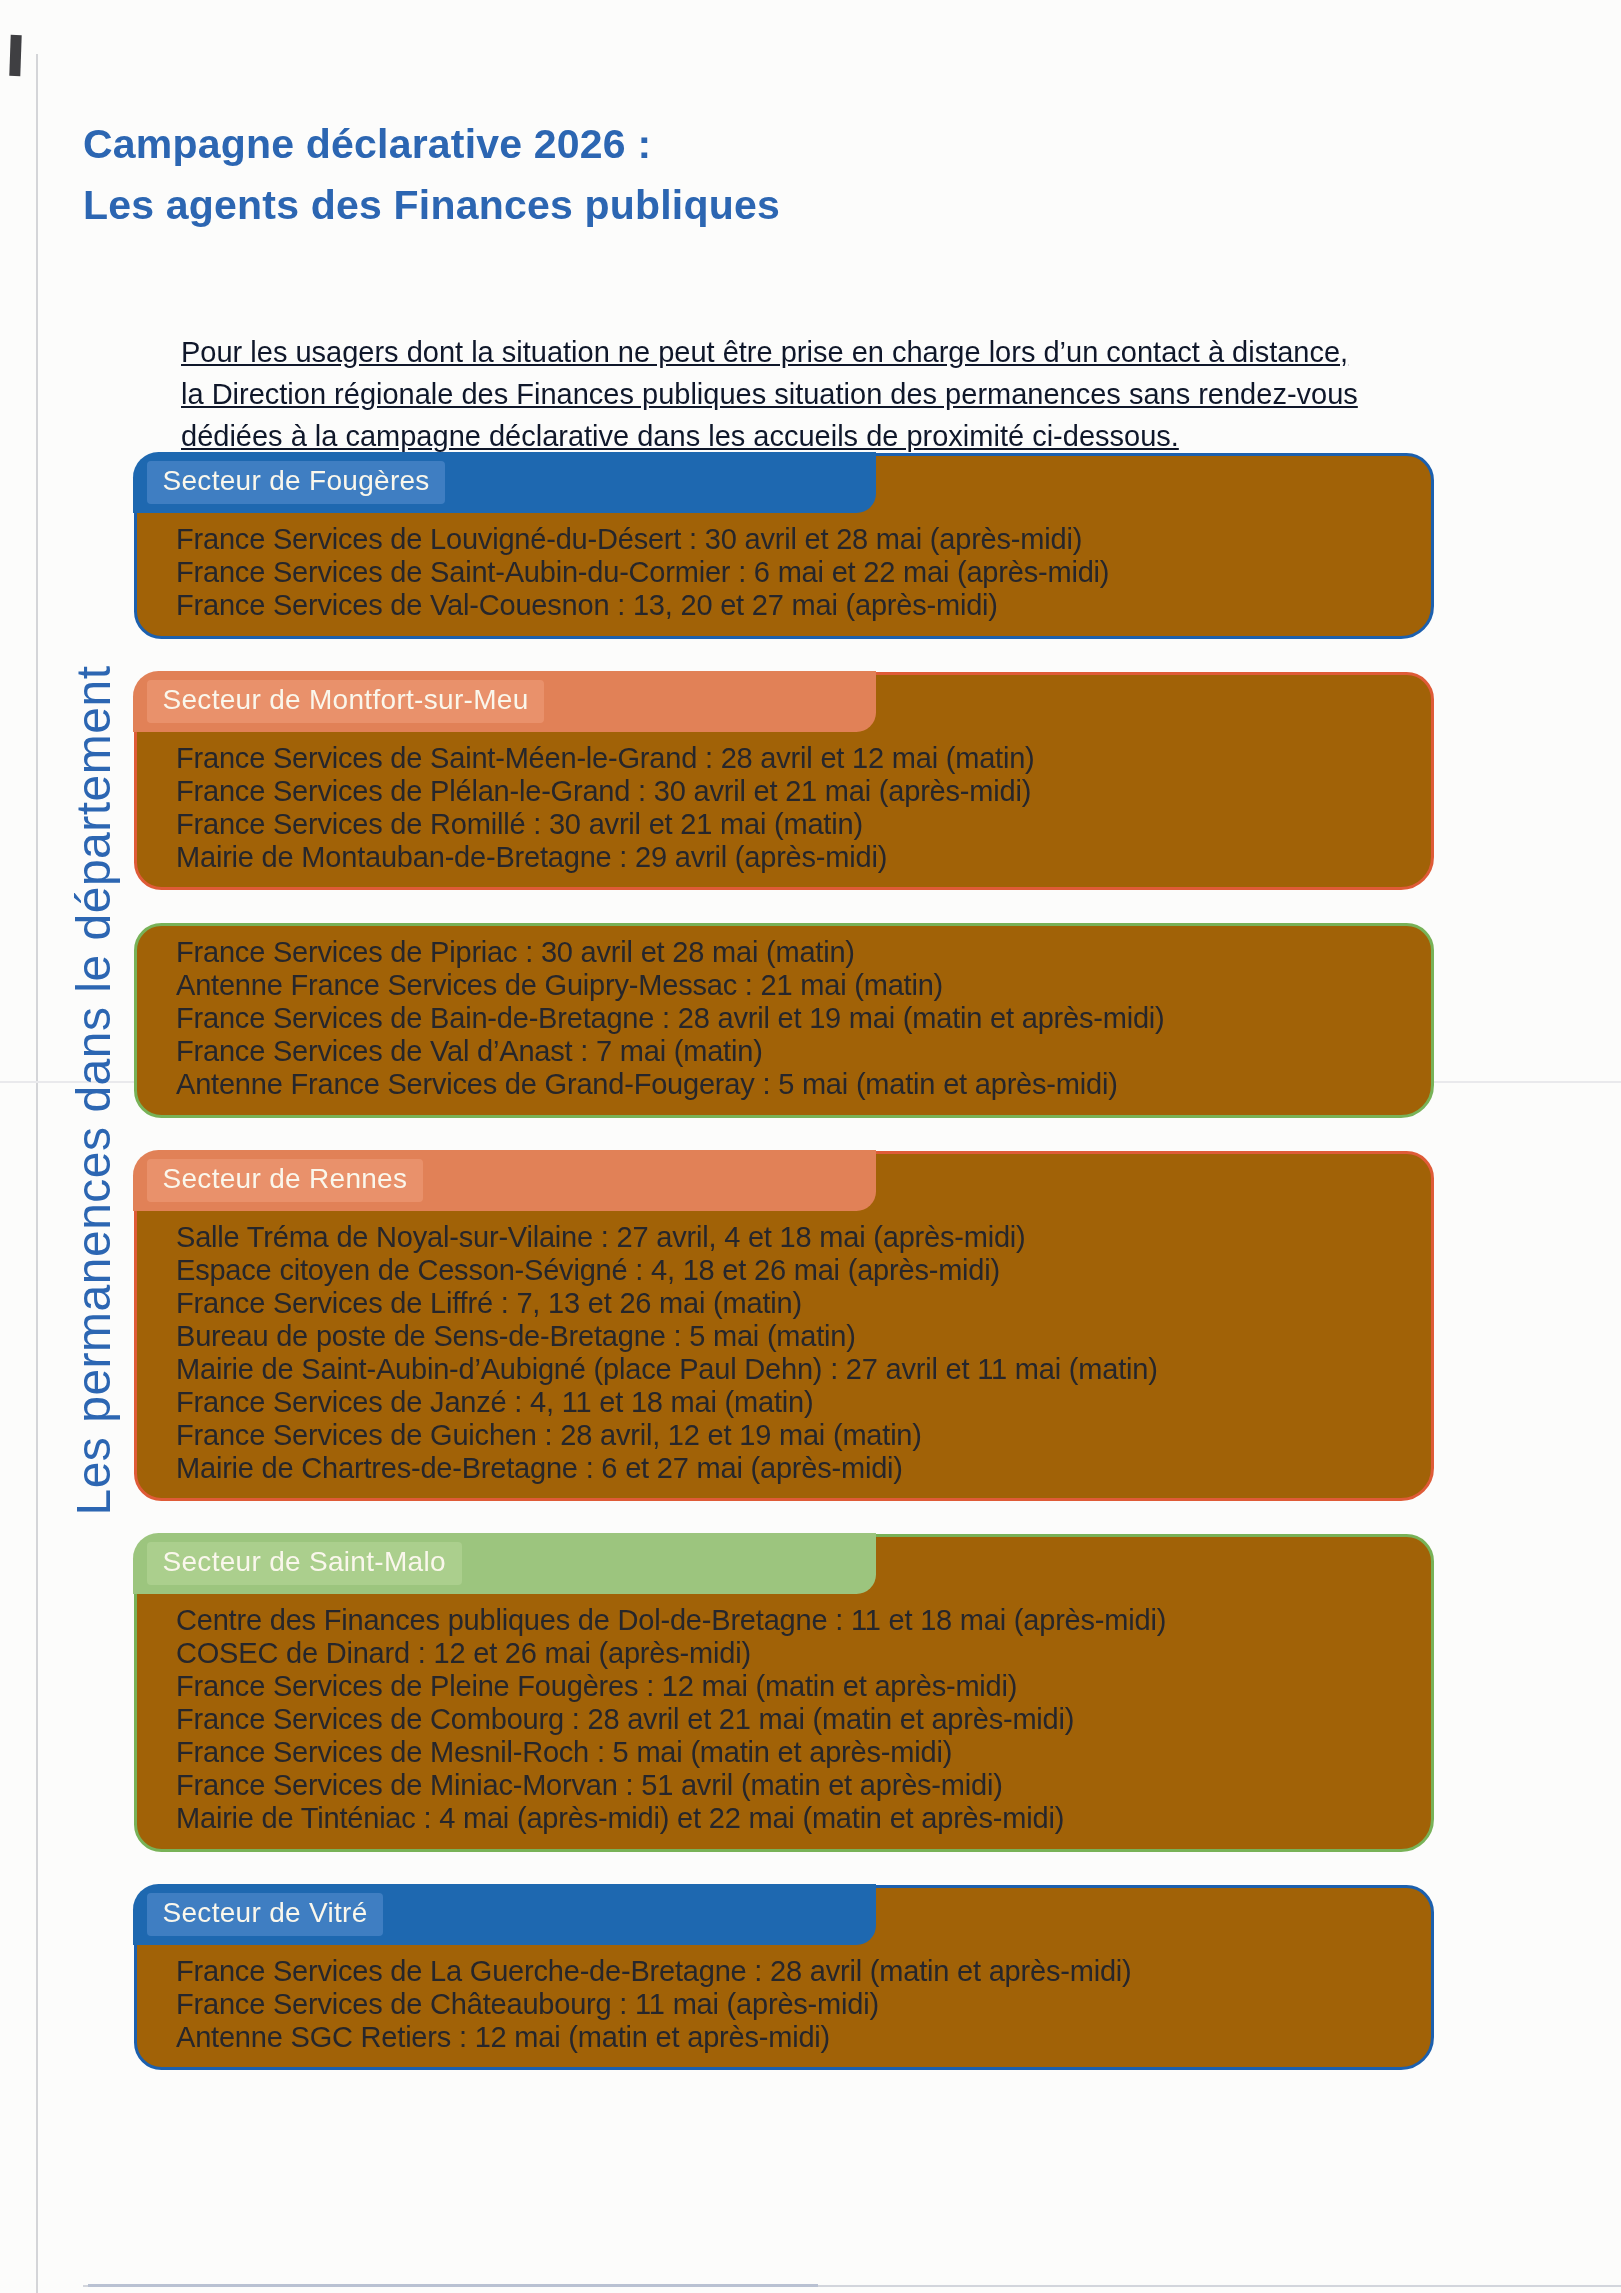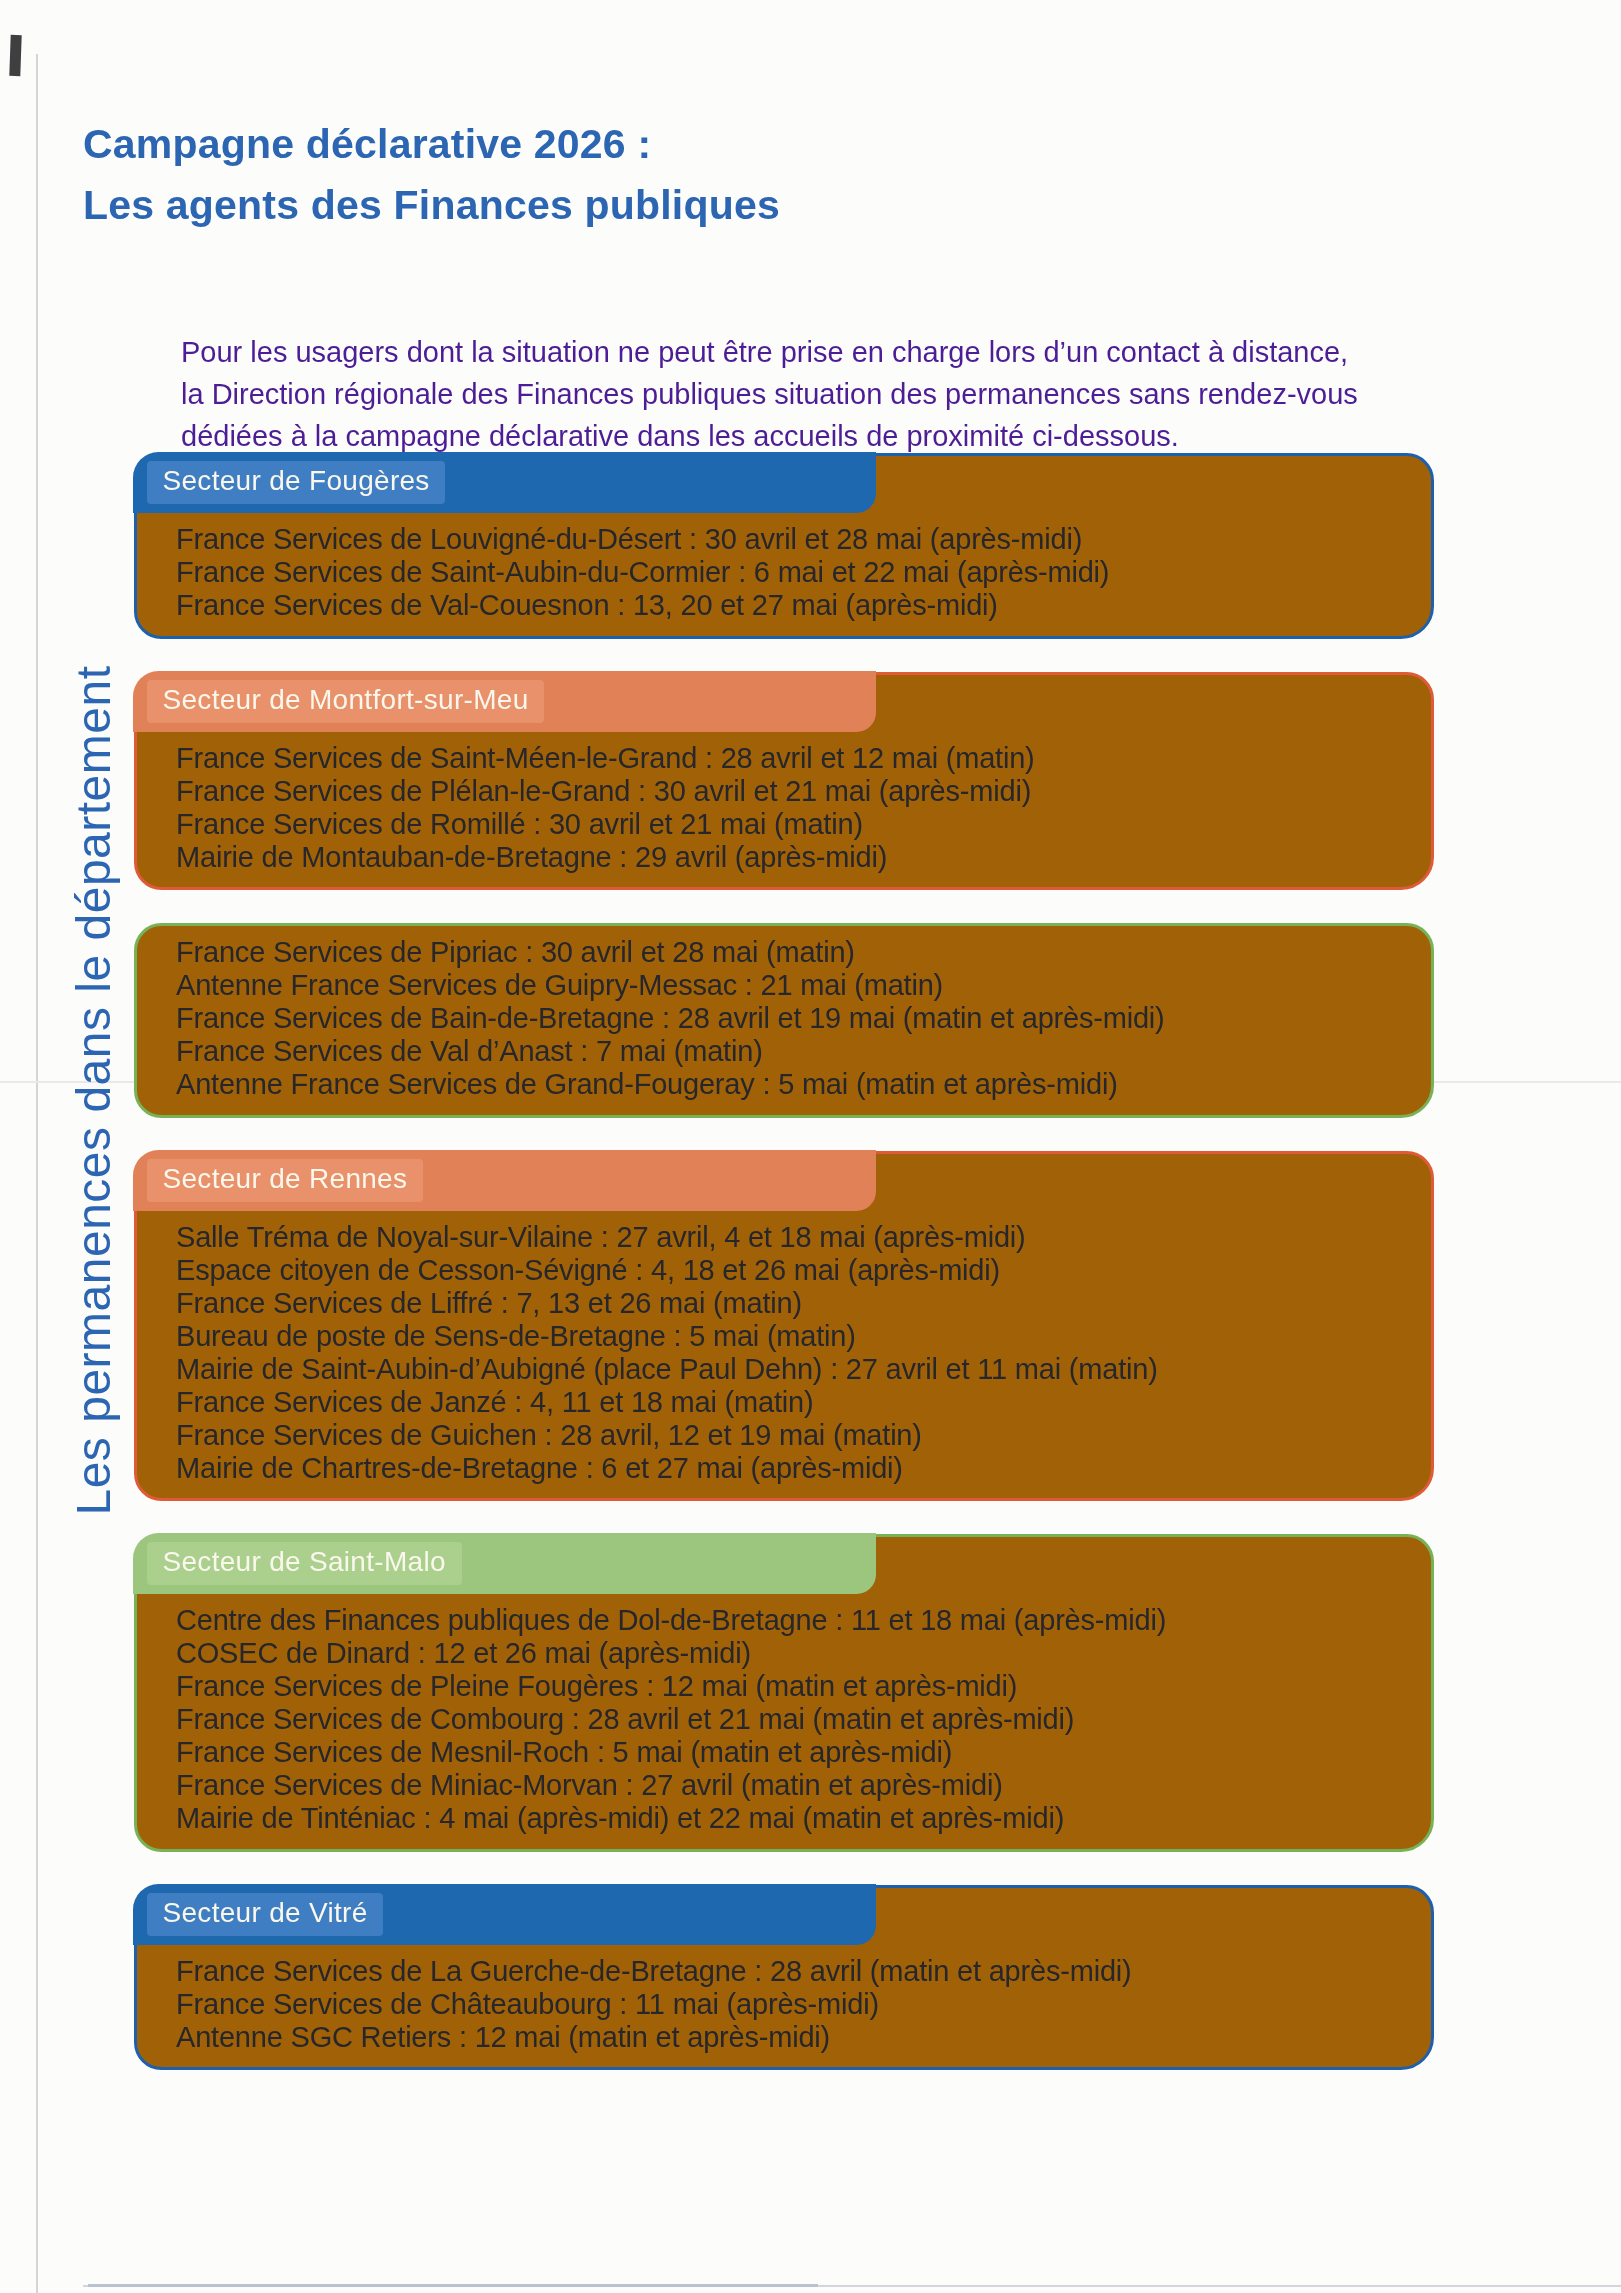--- a/index.html
+++ b/index.html
@@ -16,21 +16,21 @@
   .bottom-line{position:absolute;left:83px;top:2285px;width:1538px;height:2px;background:#d2d5dc;}
   .bottom-line-dark{position:absolute;left:88px;top:2284px;width:730px;height:2.9px;background:#b9c1d2;}
   
   .title{
     position:absolute;left:83px;top:114px;width:1299px;text-align:left;
     color:#2c66b2;font-weight:700;font-size:41px;line-height:61px;letter-spacing:0.2px;
   }
   
   .intro{
     position:absolute;left:181px;top:331px;width:1274px;
-    color:#4c1d95;font-size:29px;line-height:42px;
+    color:#0f172a;font-size:29px;line-height:42px;text-decoration:underline;
   }
   
   .vertical-label{
     position:absolute;left:-348px;top:1061px;width:882px;height:59px;line-height:59px;
     text-align:center;transform:rotate(-90deg);transform-origin:center;
     color:#2c66b2;font-size:48px;letter-spacing:0.5px;white-space:nowrap;
   }
   
   .cards{position:absolute;left:134px;top:453px;width:1300px;}
   .card{
@@ -128,21 +128,21 @@
   <section class="card c-green">
     <div class="tab">
       <span class="tab-label">Secteur de Saint-Malo</span>
     </div>
     <div class="items">
       <div class="item">Centre des Finances publiques de Dol-de-Bretagne : 11 et 18 mai (après-midi)</div>
       <div class="item">COSEC de Dinard : 12 et 26 mai (après-midi)</div>
       <div class="item">France Services de Pleine Fougères : 12 mai (matin et après-midi)</div>
       <div class="item">France Services de Combourg : 28 avril et 21 mai (matin et après-midi)</div>
       <div class="item">France Services de Mesnil-Roch : 5 mai (matin et après-midi)</div>
-      <div class="item">France Services de Miniac-Morvan : 27 avril (matin et après-midi)</div>
+      <div class="item">France Services de Miniac-Morvan : 51 avril (matin et après-midi)</div>
       <div class="item">Mairie de Tinténiac : 4 mai (après-midi) et 22 mai (matin et après-midi)</div>
     </div>
   </section>
 
   <section class="card c-blue">
     <div class="tab">
       <span class="tab-label">Secteur de Vitré</span>
     </div>
     <div class="items">
       <div class="item">France Services de La Guerche-de-Bretagne : 28 avril (matin et après-midi)</div>

